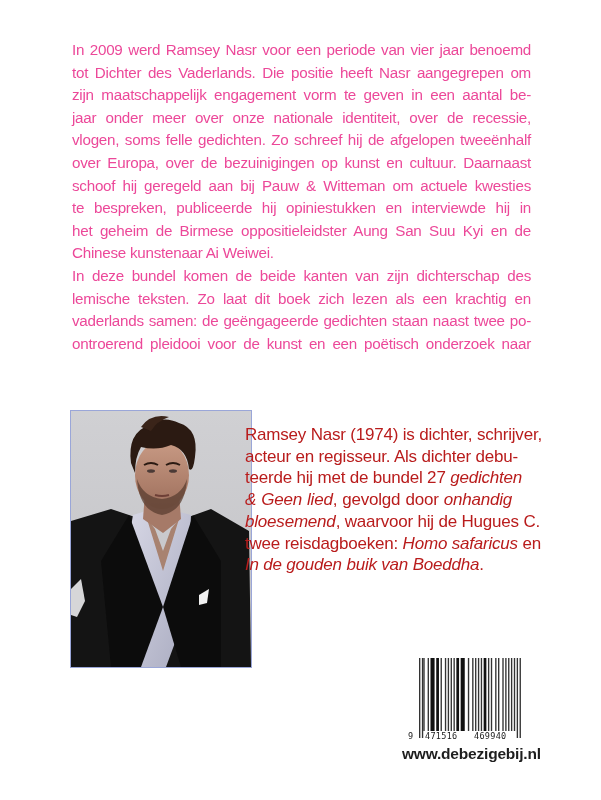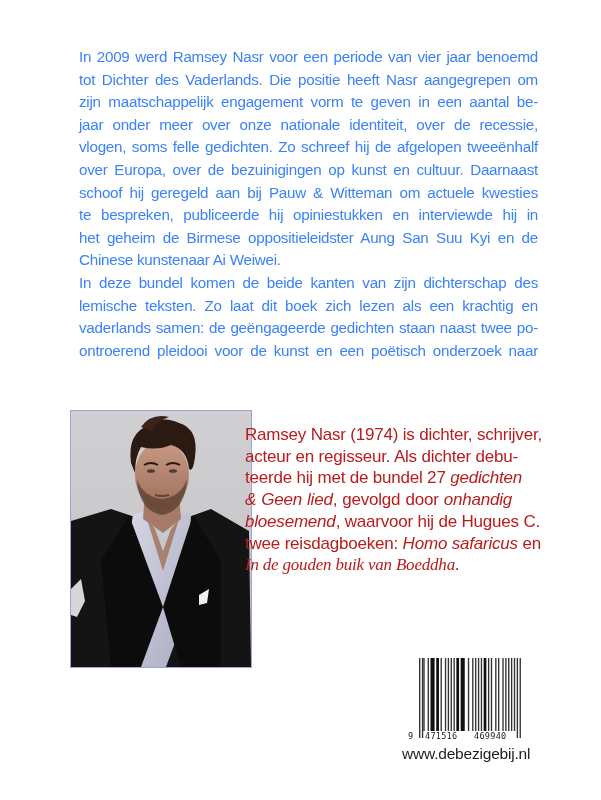--- a/index.html
+++ b/index.html
@@ -12,22 +12,22 @@
       height: 800px;
       position: relative;
       overflow: hidden;
       font-family: "Liberation Sans", "DejaVu Sans", sans-serif;
     }
     .blurb {
       position: absolute;
       left: 71px;
       top: 38px;
       width: 459px;
-      margin: 8px;
-      color: #3b82f6;
+      margin: 1px;
+      color: #ec4899;
       font-size: 15.2px;
       line-height: 22.6px;
       text-align: justify;
       hyphens: manual;
       letter-spacing: -0.25px;
     }
     .blurb p {
       margin: 0;
     }
     .blurb .line {
@@ -66,21 +66,20 @@
       letter-spacing: -0.2px;
     }
     .bio .line {
       display: block;
       white-space: nowrap;
       text-align: justify;
       text-align-last: justify;
     }
     .bio .line.last {
       text-align-last: left;
-      font-family: Liberation Serif, serif;
     }
     .bio em {
       font-style: italic;
       margin-top: 12px;
     }
     .barcode {
       position: absolute;
       left: 419px;
       top: 658px;
       width: 102px;
@@ -111,20 +110,21 @@
       position: absolute;
       left: 68px;
     }
     .url {
       position: absolute;
       left: 402px;
       top: 745px;
       font-size: 15.5px;
       color: #1e1e1e;
       letter-spacing: -0.2px;
+      font-weight: bold;
     }
   </style>
 </head>
 <body>
 
 <div class="blurb">
   <p id="blurb-p1">
       <span class="line">In 2009 werd Ramsey Nasr voor een periode van vier jaar benoemd</span>
       <span class="line">tot Dichter des Vaderlands. Die positie heeft Nasr aangegrepen om</span>
       <span class="line">zijn maatschappelijk engagement vorm te geven in een aantal be-</span>

